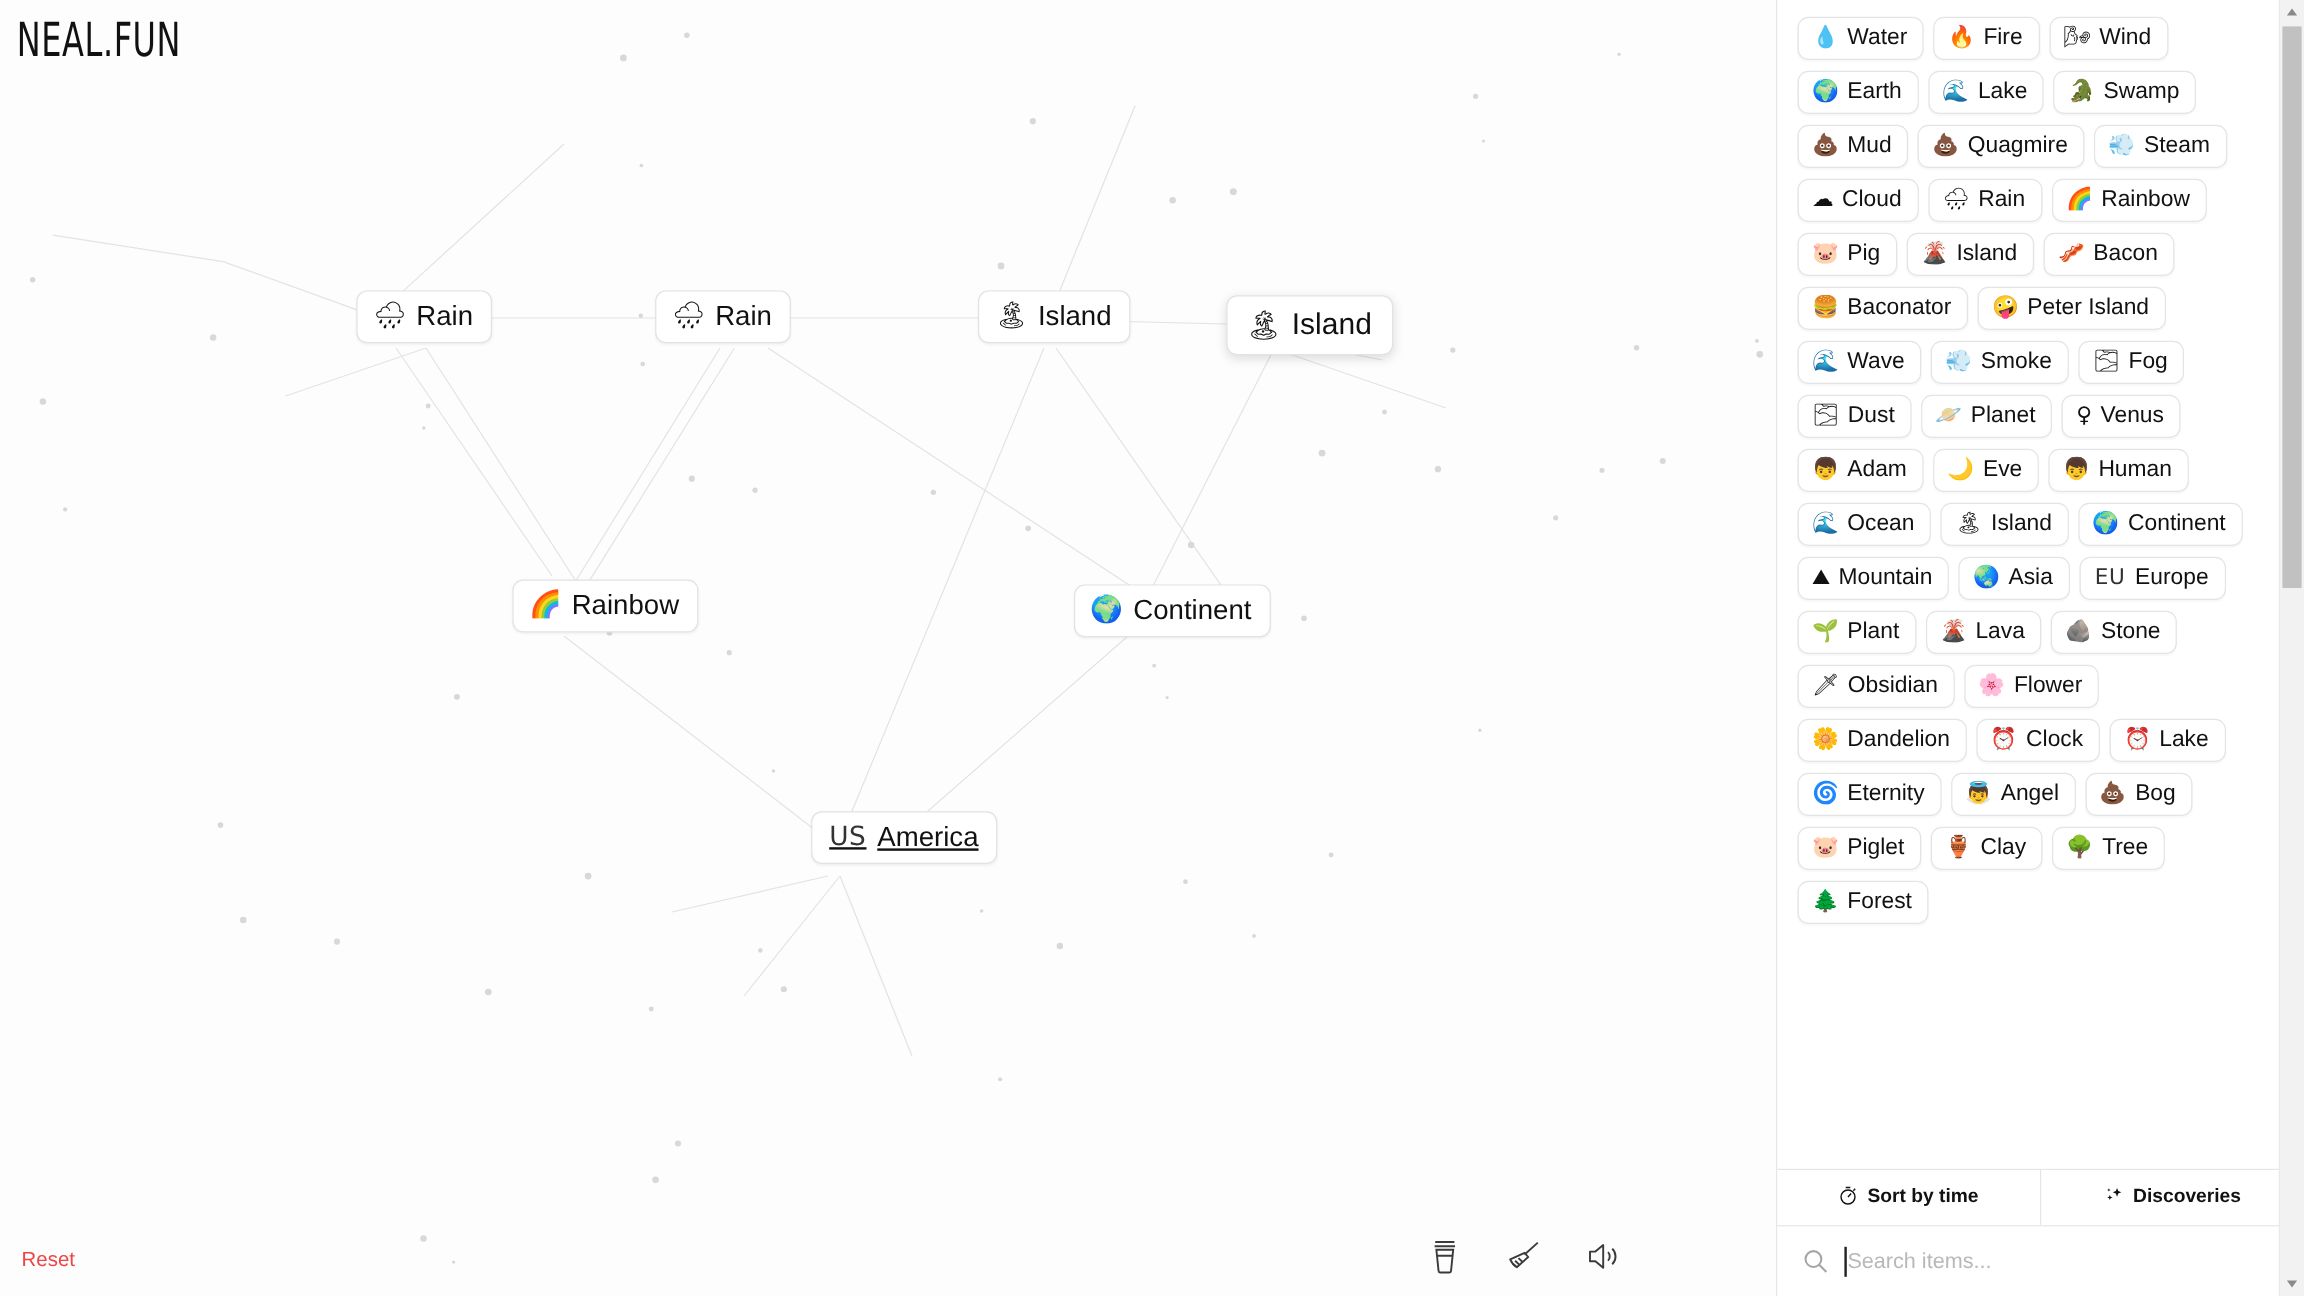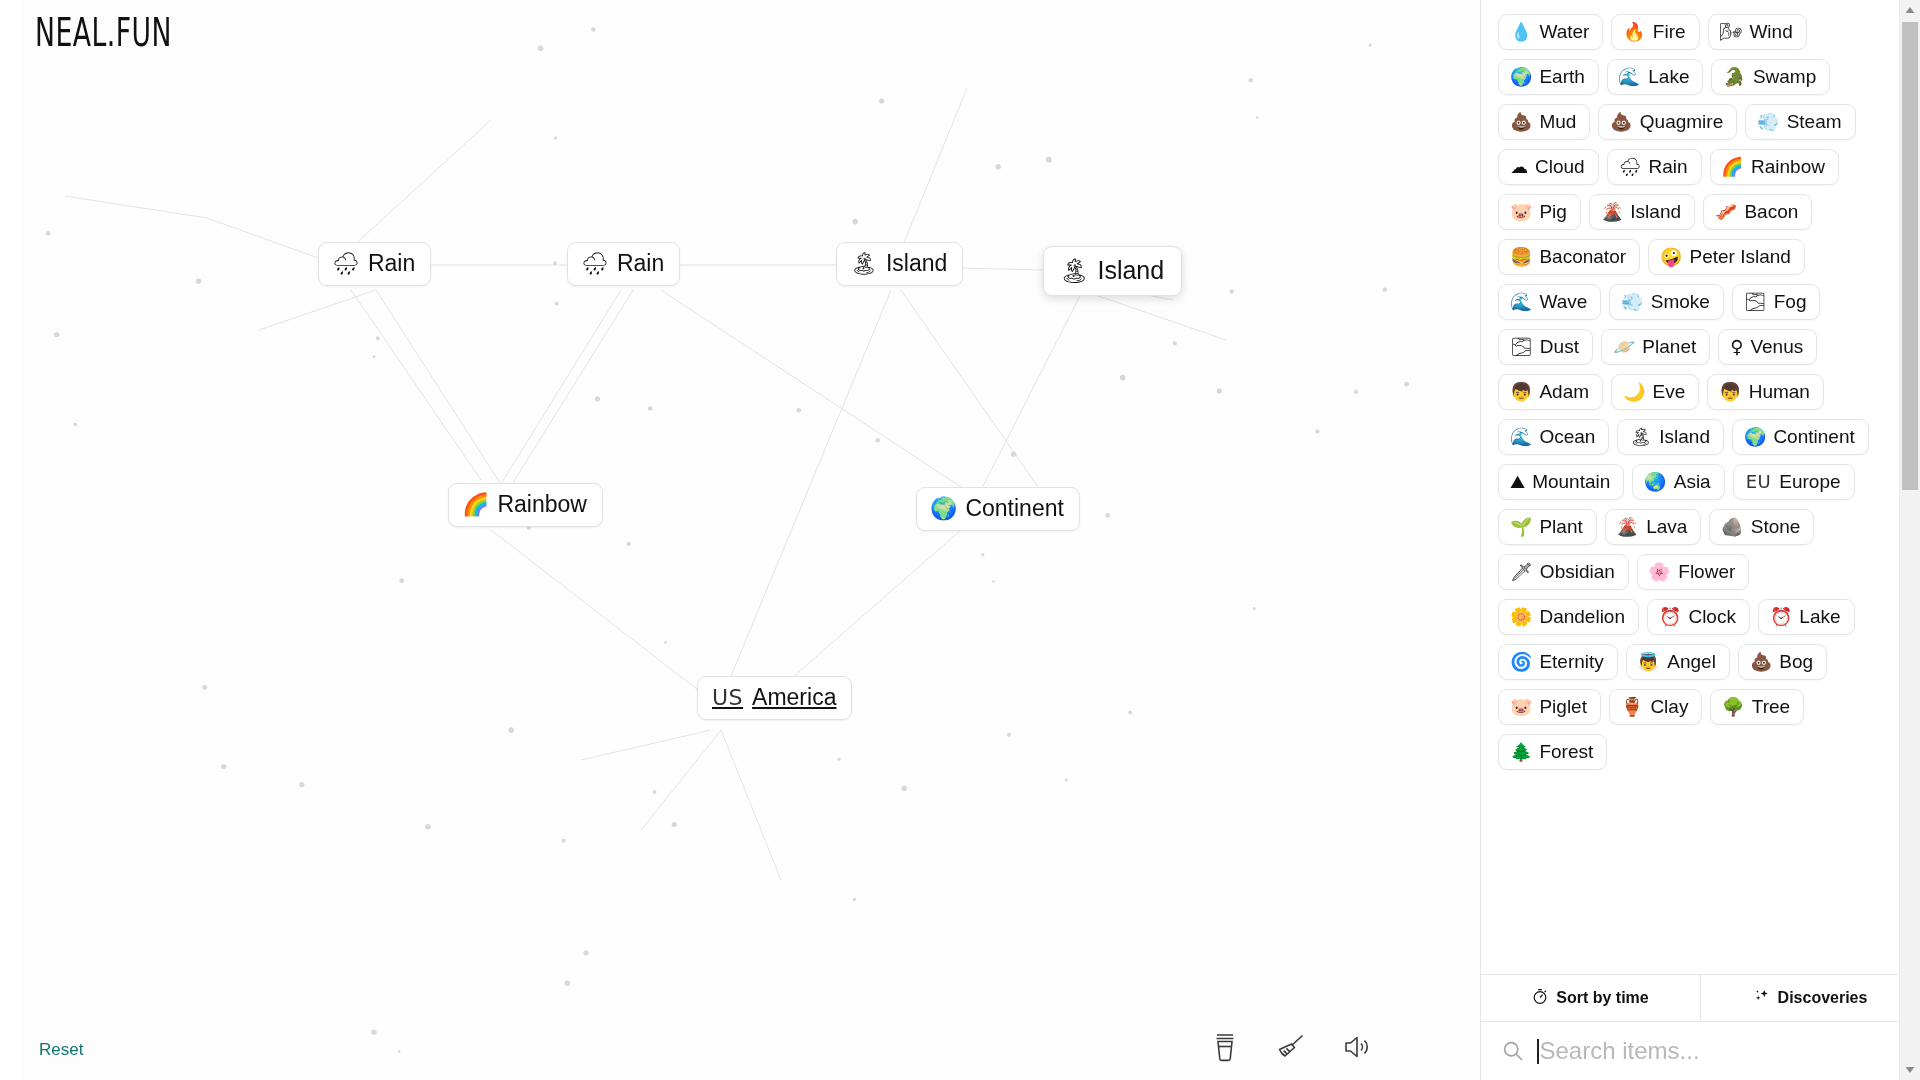--- a/index.html
+++ b/index.html
@@ -20,21 +20,20 @@
   }
 
   
   #canvas {
     position: absolute;
     left: 0; top: 0;
     width: 1481px;
     height: 1080px;
     background: #fdfdfd;
     overflow: hidden;
-    margin-left: 21px;
   }
   #starfield, #edges {
     position: absolute;
     left: 0; top: 0;
     width: 1481px;
     height: 1080px;
     pointer-events: none;
   }
 
   .brand {
@@ -115,21 +114,21 @@
     border: 0;
     padding: 0 1px;
   }
 
   
   .reset-btn {
     position: absolute;
     left: 14px;
     bottom: 18px;
     font-size: 17px;
-    color: #0f766e;
+    color: #ef4444;
     background: none;
     border: none;
     padding: 2px 4px;
     cursor: pointer;
     font-family: "Liberation Sans", sans-serif;
   }
 
   
   .canvas-tools {
     position: absolute;
@@ -232,21 +231,21 @@
   .caret {
     width: 1.5px;
     height: 25px;
     background: #222;
     margin-right: 1px;
   }
   .search-input {
     flex: 1 1 auto;
     border: none;
     outline: none;
-    font-size: 24px;
+    font-size: 18px;
     color: #111;
     background: transparent;
     font-family: "Liberation Sans", sans-serif;
     padding: 0;
   }
   .search-input::placeholder { color: #b8b8b8; }
 
   
   #scrollbar {
     position: absolute;

